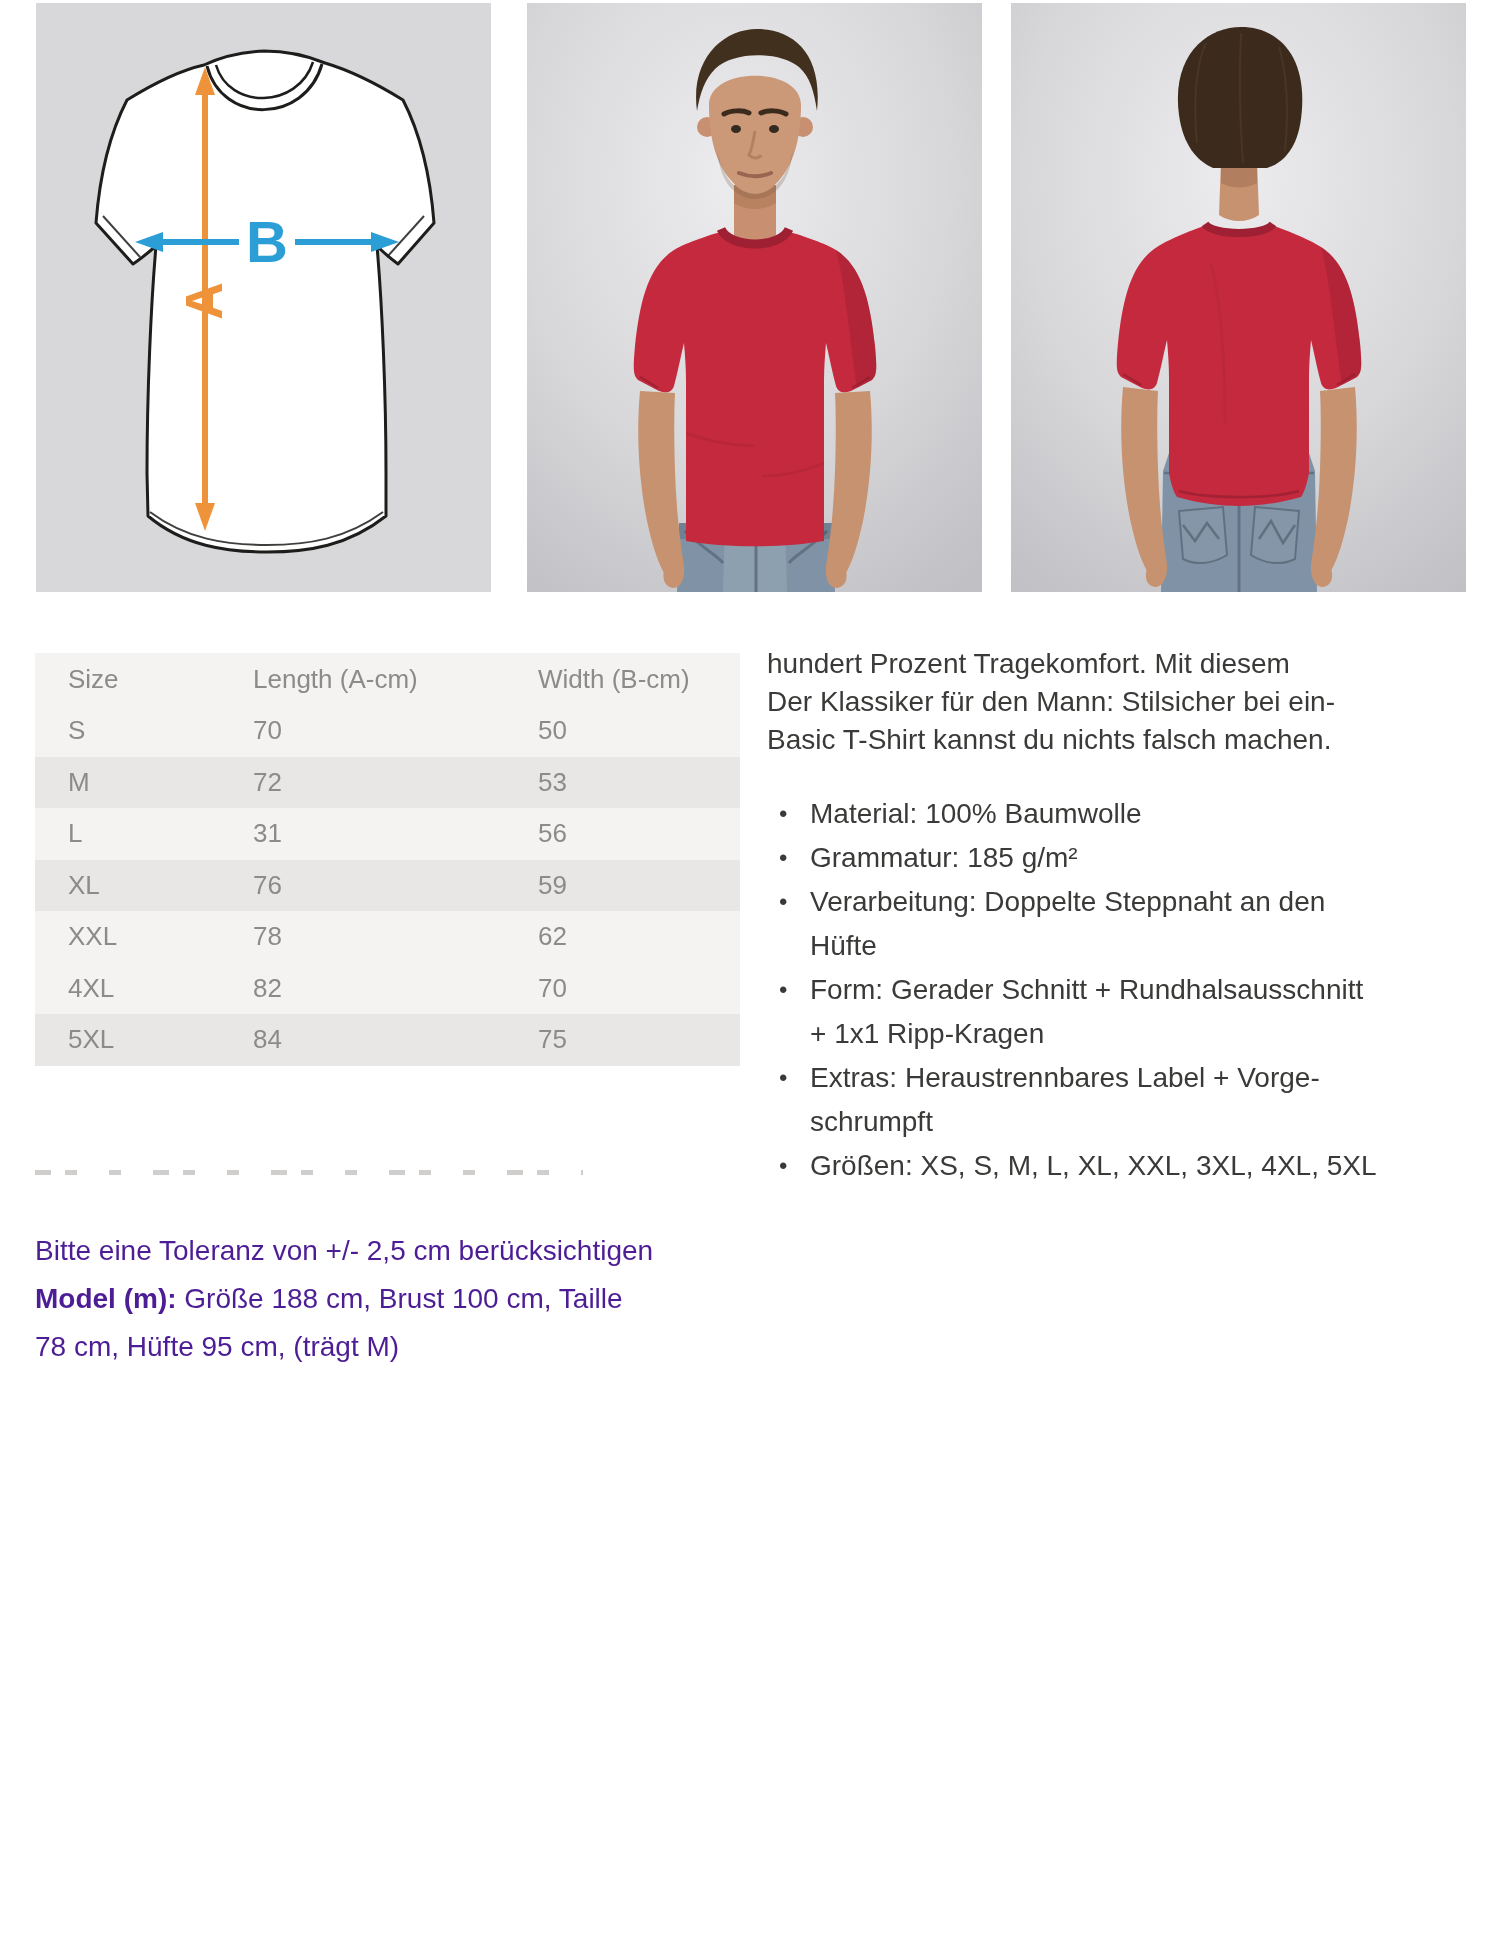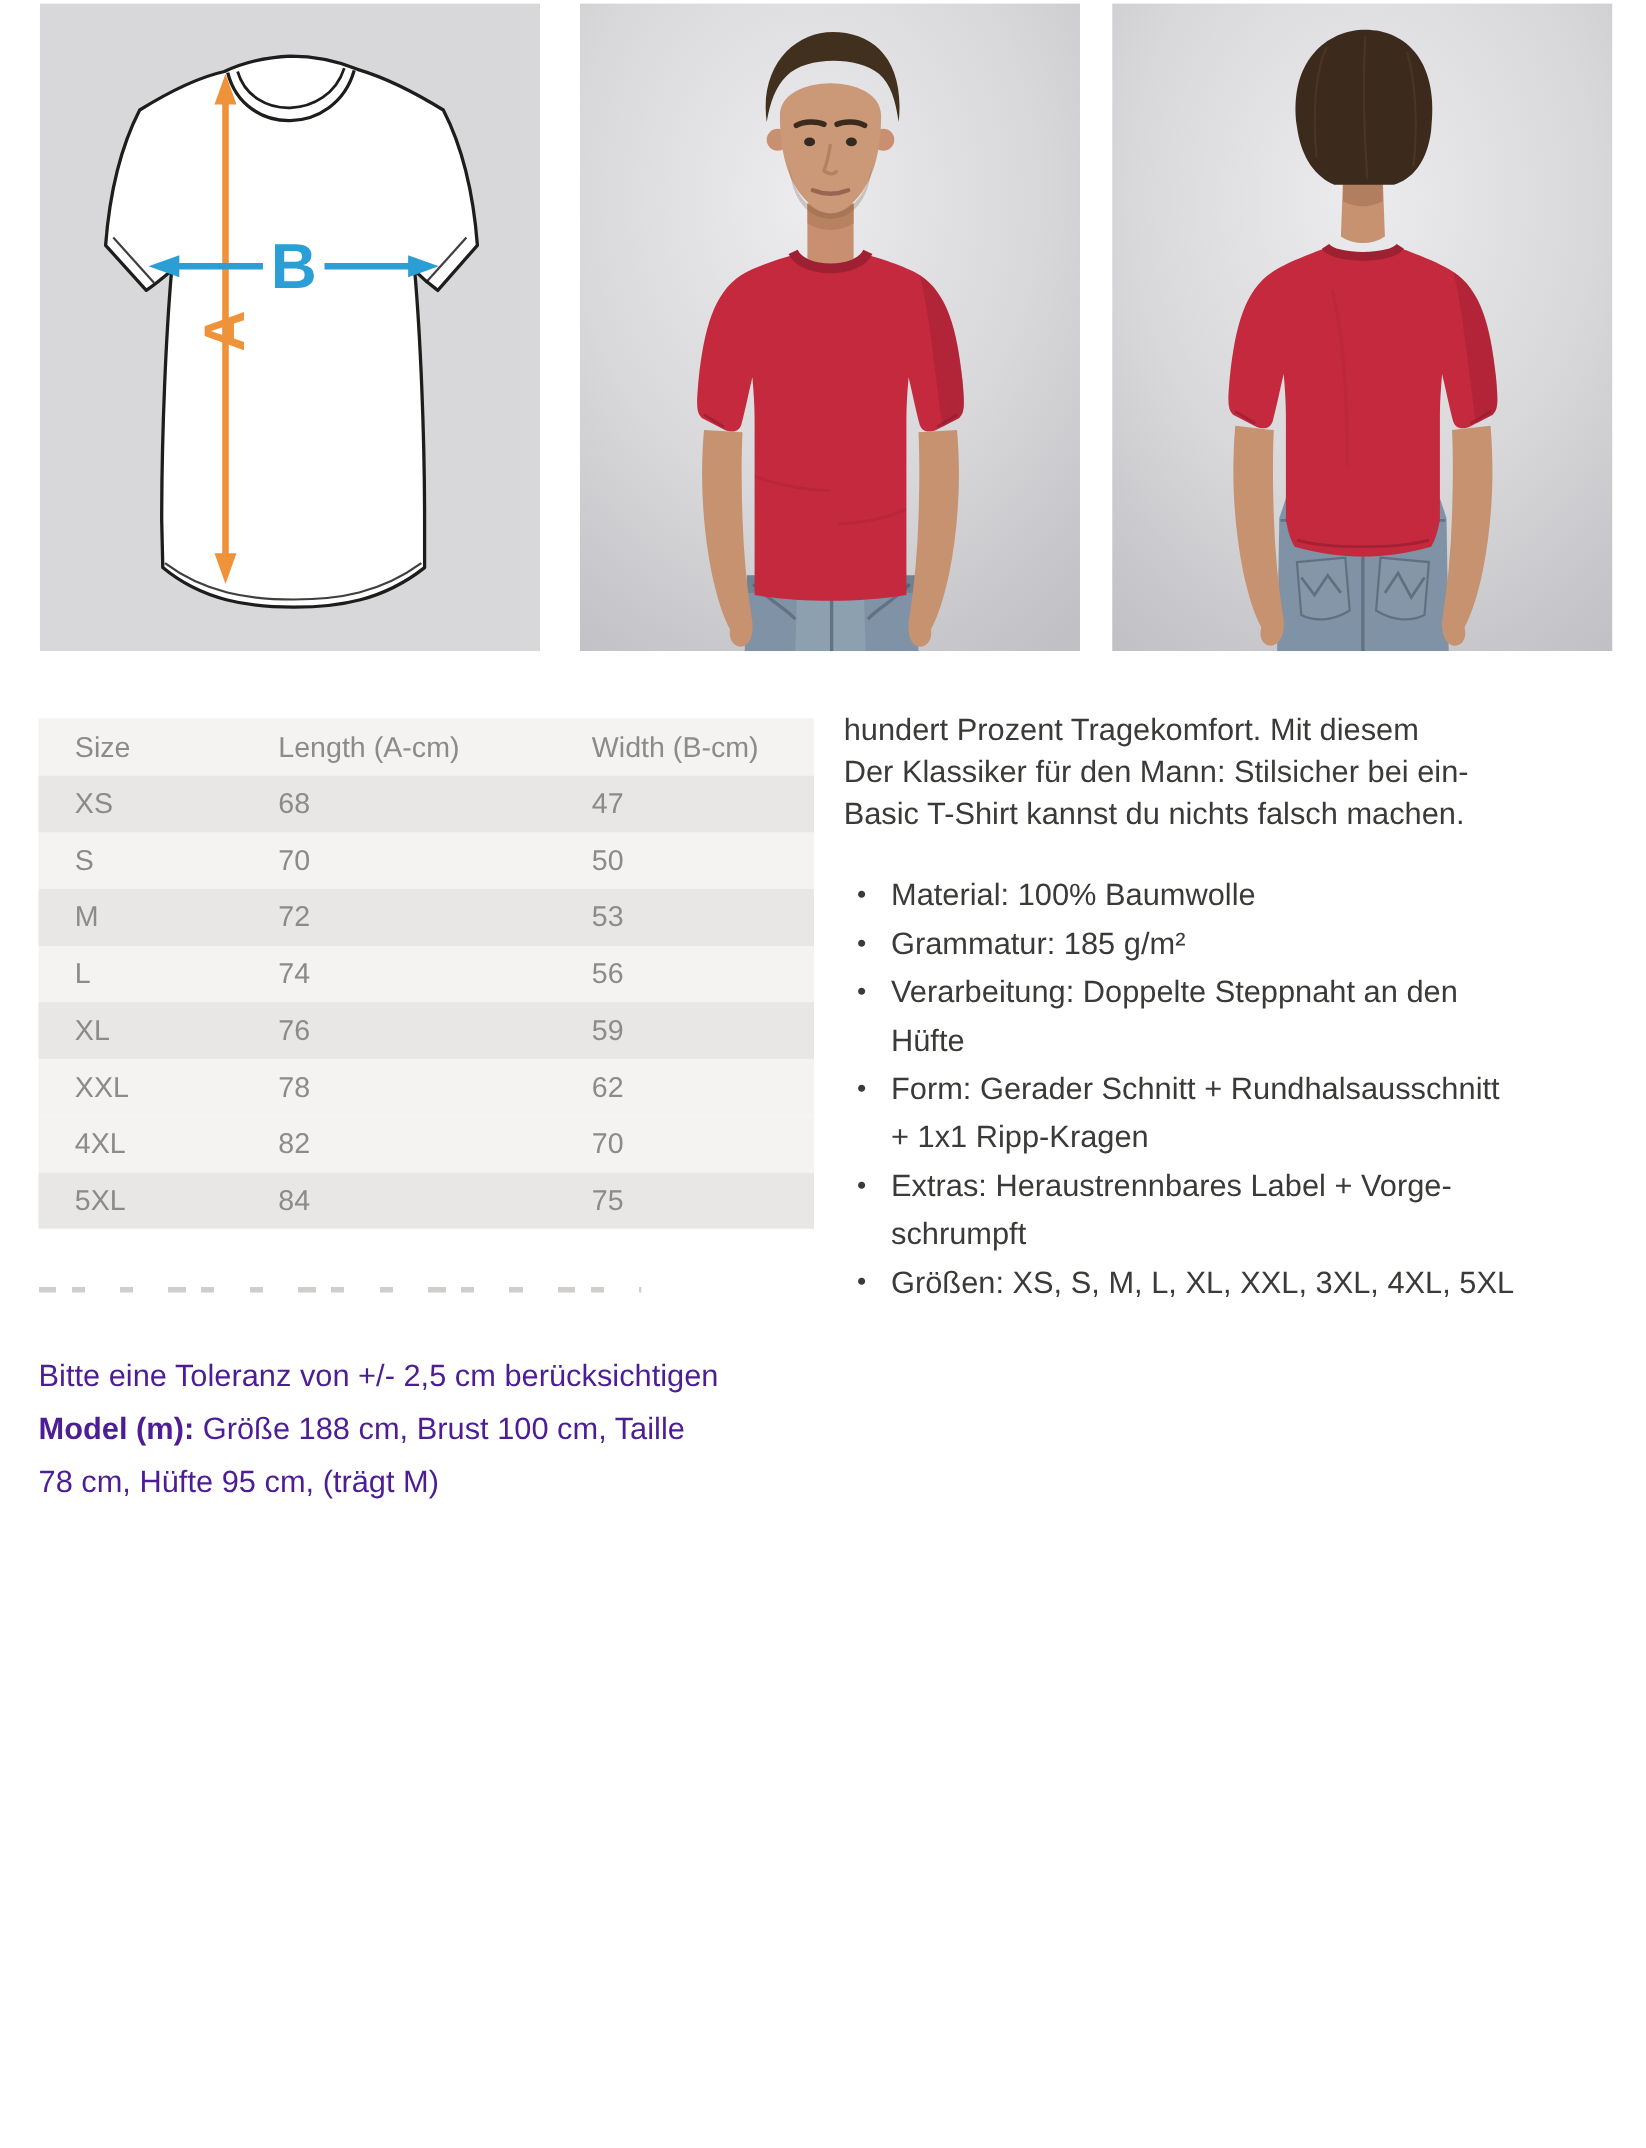--- a/index.html
+++ b/index.html
@@ -191,38 +191,33 @@
       </g>
     </svg>
   </div>
 
   <div class="size-table">
     <div class="t-row t-head">
       <span class="c1">Size</span>
       <span class="c2">Length (A-cm)</span>
       <span class="c3">Width (B-cm)</span>
     </div>
-    <div class="t-row odd">
-      <span class="c1">XS</span>
-      <span class="c2">68</span>
-      <span class="c3">47</span>
-    </div>
     <div class="t-row even">
       <span class="c1">S</span>
       <span class="c2">70</span>
       <span class="c3">50</span>
     </div>
     <div class="t-row odd">
       <span class="c1">M</span>
       <span class="c2">72</span>
       <span class="c3">53</span>
     </div>
     <div class="t-row even">
       <span class="c1">L</span>
-      <span class="c2">74</span>
+      <span class="c2">31</span>
       <span class="c3">56</span>
     </div>
     <div class="t-row odd">
       <span class="c1">XL</span>
       <span class="c2">76</span>
       <span class="c3">59</span>
     </div>
     <div class="t-row even">
       <span class="c1">XXL</span>
       <span class="c2">78</span>

